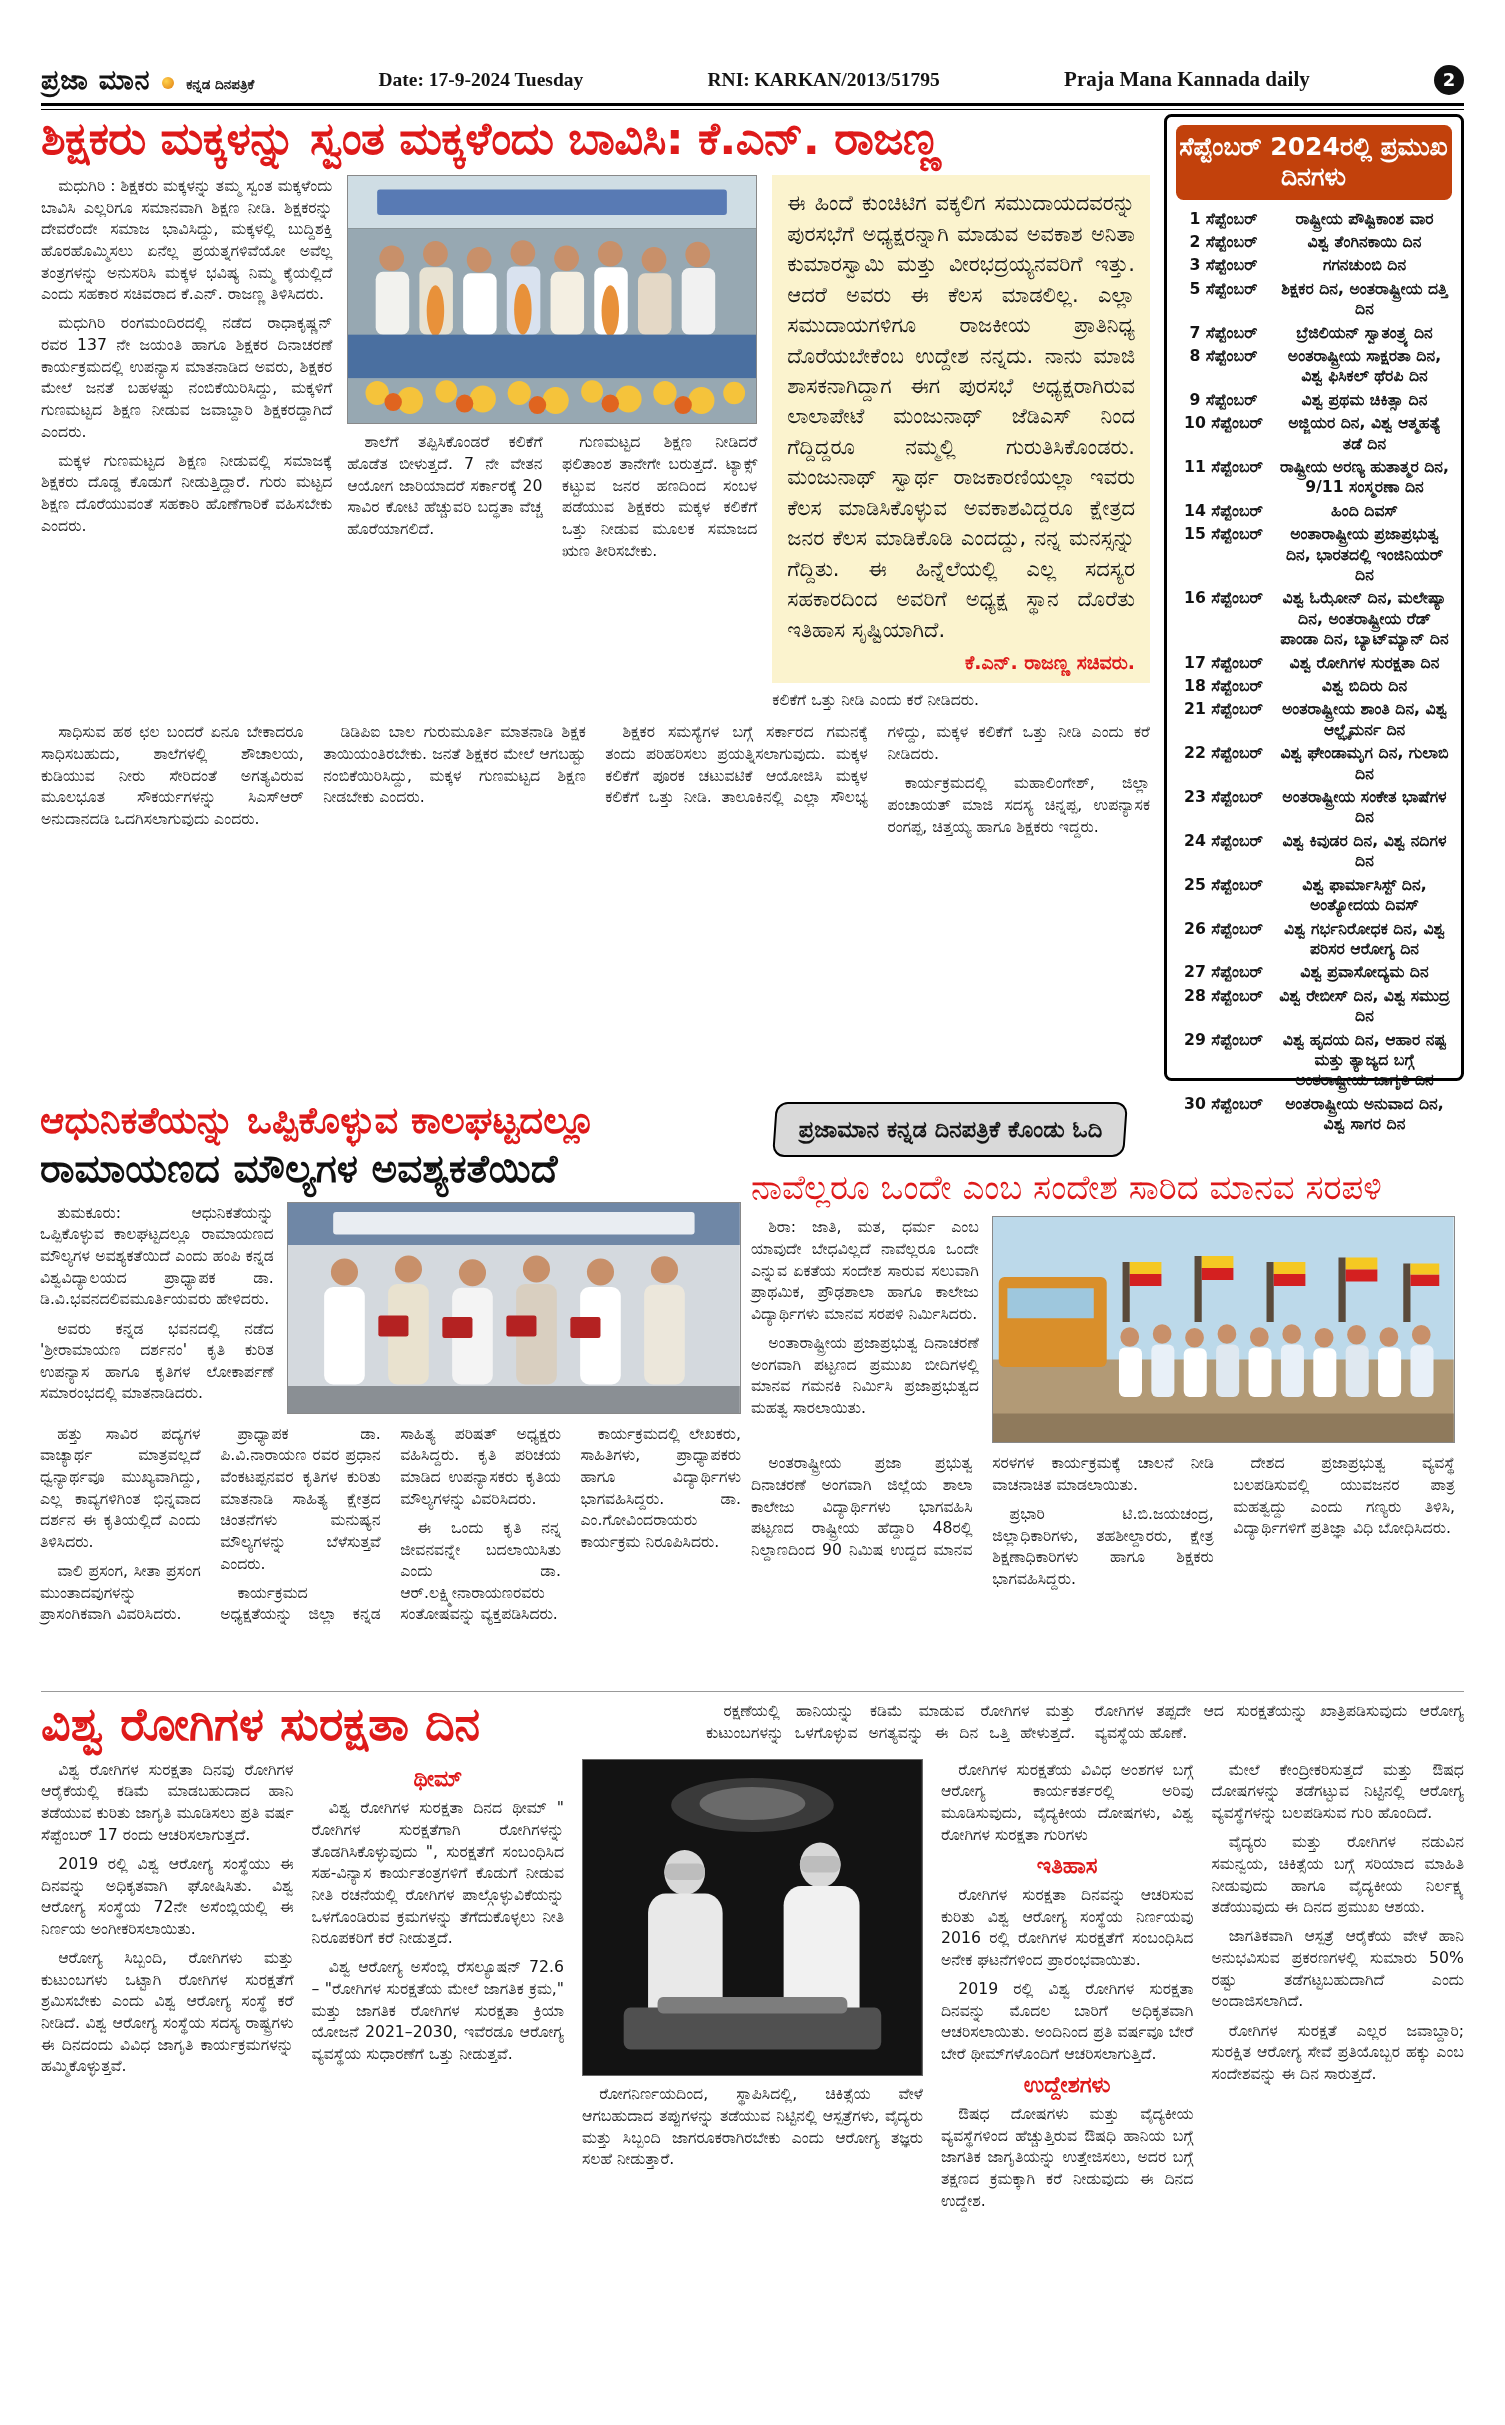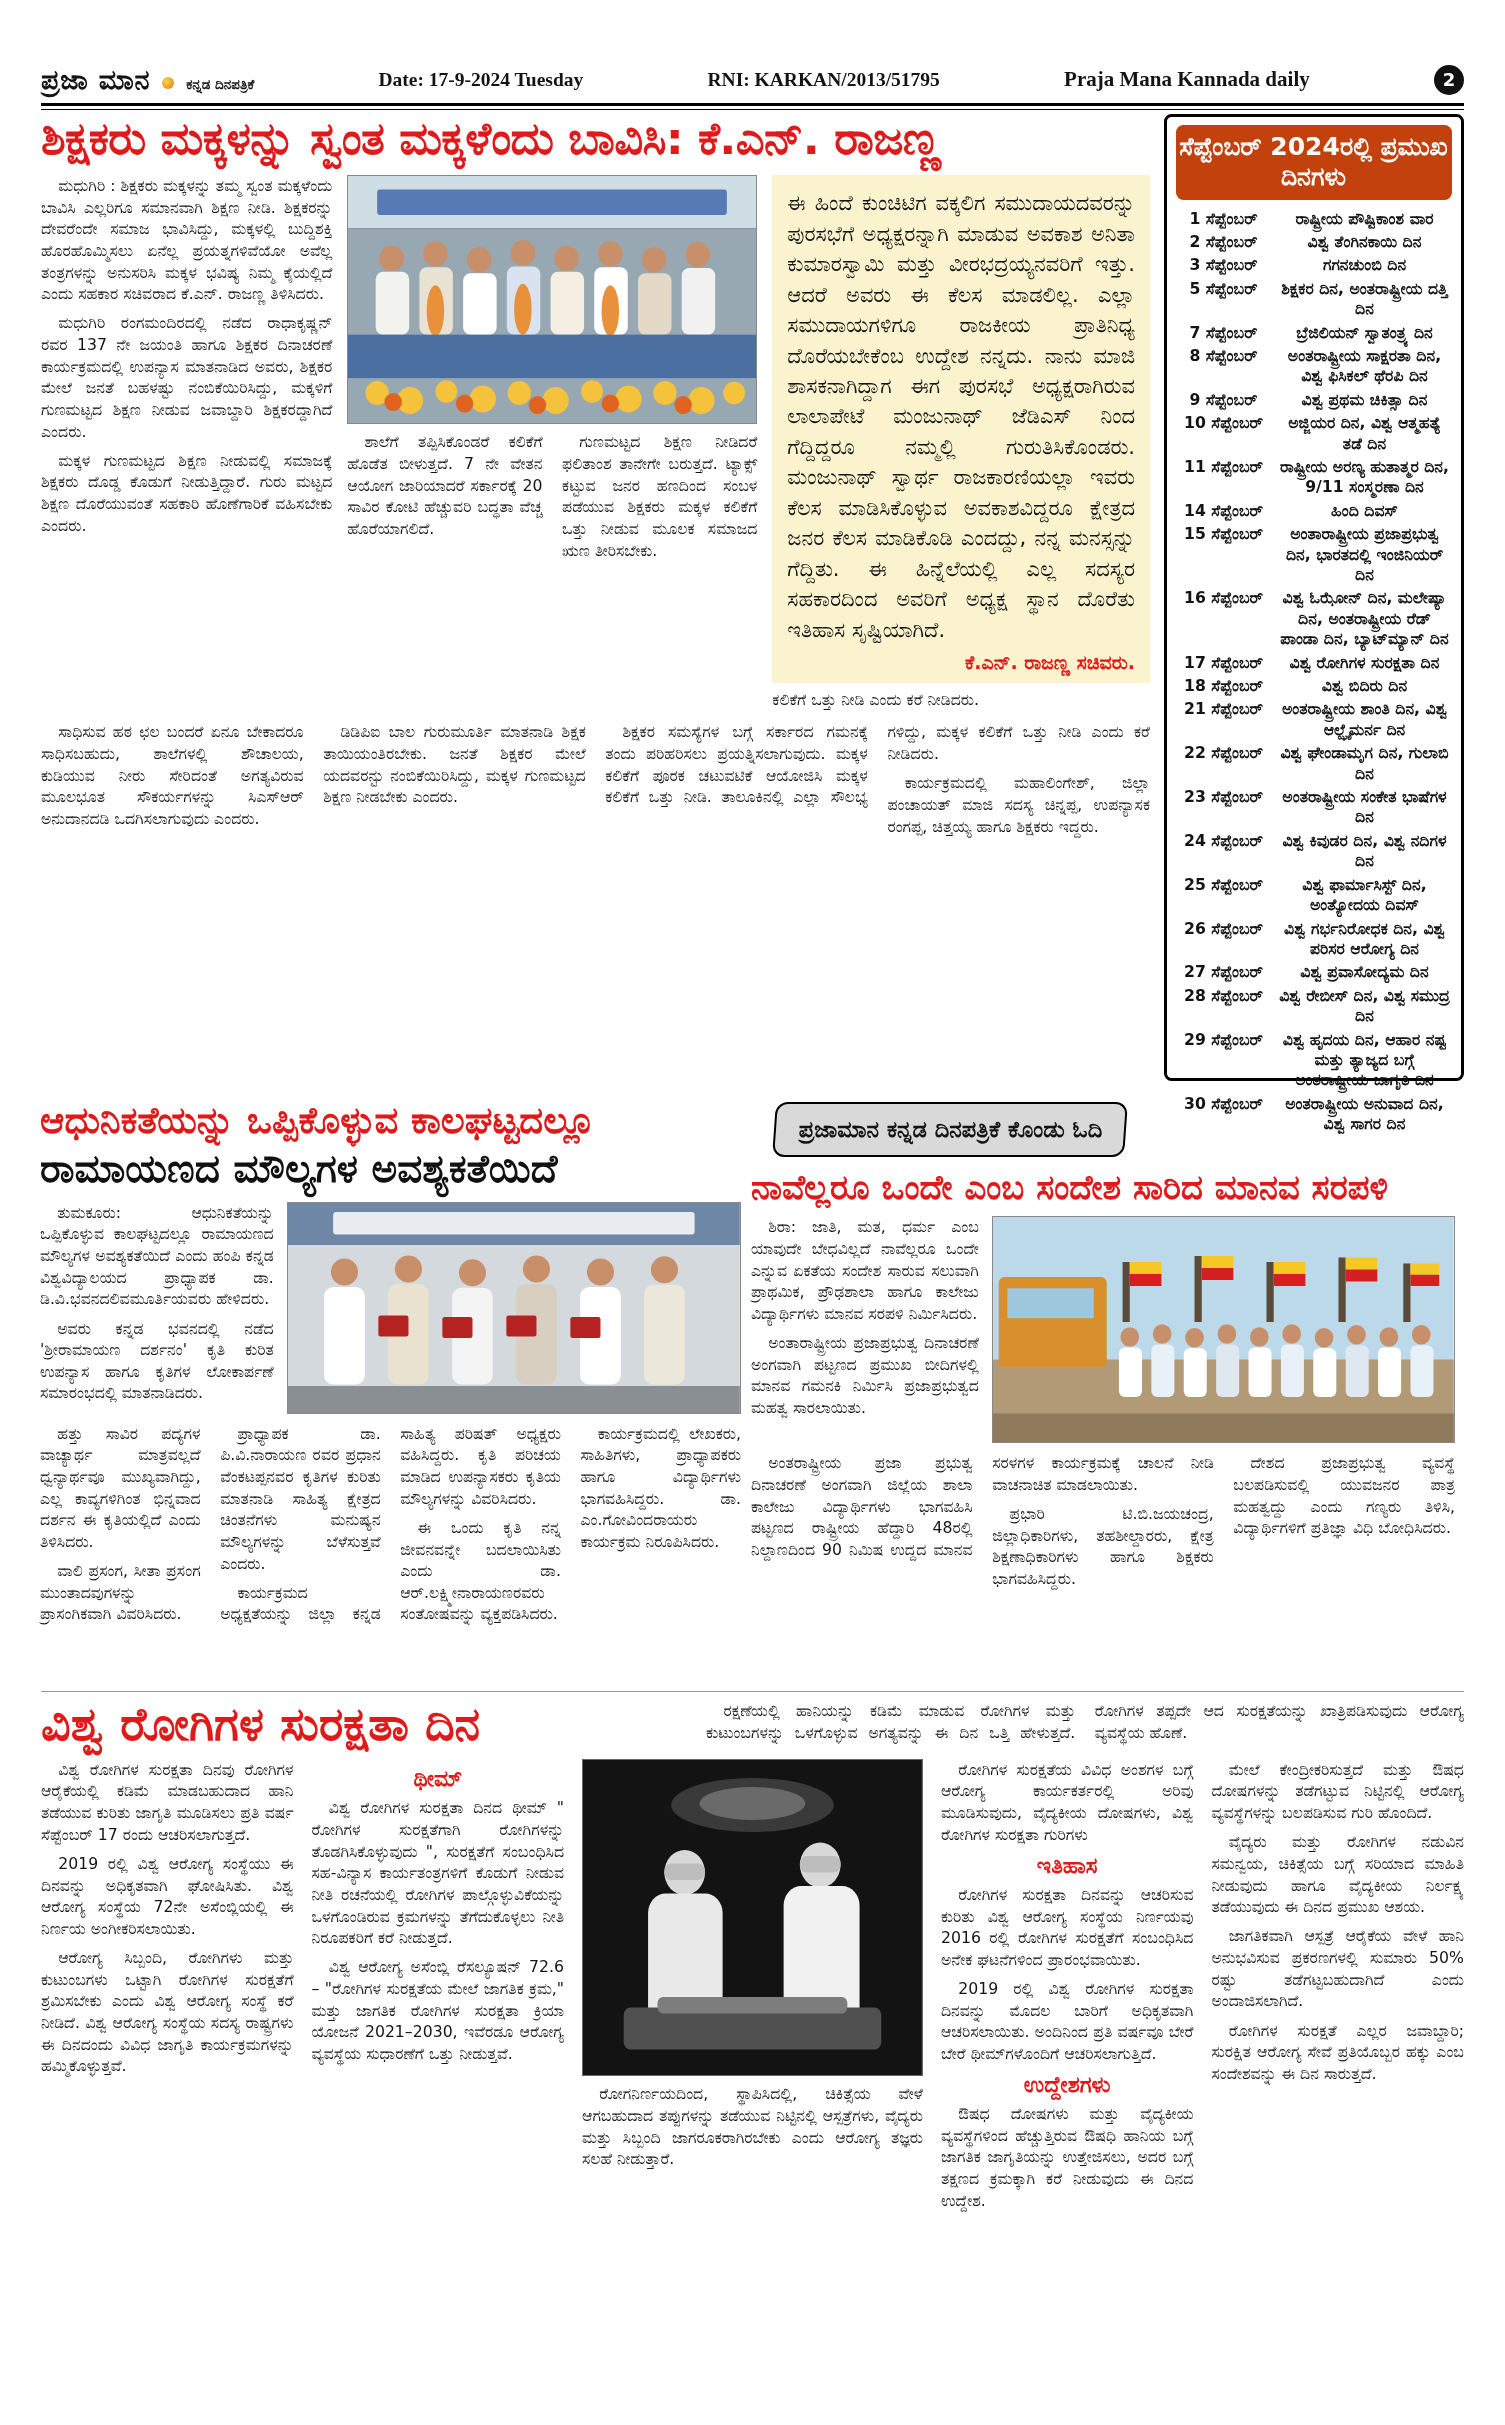--- a/index.html
+++ b/index.html
@@ -66,21 +66,21 @@
   .mid-left { width:701px; }
   .kicker-red { color:#de1a1a; font-size:37px; font-weight:bold; line-height:1.05; }
   .headline-black { color:#111; font-size:39px; font-weight:bold; line-height:1.1; margin:7.5px 0 10.5px; }
   .mid-row { display:flex; gap:13.5px; margin-bottom:9px; }
   .mid-left .mid-row .txt { width:34%; }
   .mid-left .mid-row .pic { width:66%; }
   .mid-right { width:704px; position:relative; }
   .promo-box { width:352px; background:#d9d9d9; border:2.2px solid #000; border-radius:12px;
     transform:skewX(-4deg); padding:12px 7.5px; margin:0 0 12px 22.5px; }
   .promo-box span { display:block; transform:skewX(4deg); font-size:22.5px; font-weight:bold; text-align:center; }
-  .headline-red-md { color:#de1a1a; font-size:34px; font-weight:bold; line-height:1.08; margin-bottom:10.5px; }
+  .headline-red-md { color:#de1a1a; font-size:34px; font-weight:normal; line-height:1.08; margin-bottom:10.5px; }
   .mid-right .mid-row .txt { width:33%; }
   .mid-right .mid-row .pic { width:67%; }
 
   
   .section-bottom { position:absolute; top:1700px; left:41px; width:1423px; height:697px; }
   .section-bottom::before { content:""; position:absolute; top:-9px; left:0; right:0; border-top:0.7px solid #999; }
   .bottom-head { display:flex; gap:19.5px; align-items:flex-start; margin-bottom:10.5px; }
   .headline-red-xl2 { color:#de1a1a; font-size:46px; font-weight:bold; white-space:nowrap; line-height:1.05; width:46%; }
   .bottom-head .bh-cols { width:54%; }
   .bottom-body { display:flex; gap:18px; }
@@ -184,21 +184,21 @@
           <div class="quote-box">
             <p>ಈ ಹಿಂದೆ ಕುಂಚಿಟಿಗ ವಕ್ಕಲಿಗ ಸಮುದಾಯದವರನ್ನು ಪುರಸಭೆಗೆ ಅಧ್ಯಕ್ಷರನ್ನಾಗಿ ಮಾಡುವ ಅವಕಾಶ ಅನಿತಾ ಕುಮಾರಸ್ವಾಮಿ ಮತ್ತು ವೀರಭದ್ರಯ್ಯನವರಿಗೆ ಇತ್ತು. ಆದರೆ ಅವರು ಈ ಕೆಲಸ ಮಾಡಲಿಲ್ಲ. ಎಲ್ಲಾ ಸಮುದಾಯಗಳಿಗೂ ರಾಜಕೀಯ ಪ್ರಾತಿನಿಧ್ಯ ದೊರೆಯಬೇಕೆಂಬ ಉದ್ದೇಶ ನನ್ನದು. ನಾನು ಮಾಜಿ ಶಾಸಕನಾಗಿದ್ದಾಗ ಈಗ ಪುರಸಭೆ ಅಧ್ಯಕ್ಷರಾಗಿರುವ ಲಾಲಾಪೇಟೆ ಮಂಜುನಾಥ್ ಜೆಡಿಎಸ್ ನಿಂದ ಗೆದ್ದಿದ್ದರೂ ನಮ್ಮಲ್ಲಿ ಗುರುತಿಸಿಕೊಂಡರು. ಮಂಜುನಾಥ್ ಸ್ವಾರ್ಥ ರಾಜಕಾರಣಿಯಲ್ಲಾ ಇವರು ಕೆಲಸ ಮಾಡಿಸಿಕೊಳ್ಳುವ ಅವಕಾಶವಿದ್ದರೂ ಕ್ಷೇತ್ರದ ಜನರ ಕೆಲಸ ಮಾಡಿಕೊಡಿ ಎಂದದ್ದು, ನನ್ನ ಮನಸ್ಸನ್ನು ಗೆದ್ದಿತು. ಈ ಹಿನ್ನೆಲೆಯಲ್ಲಿ ಎಲ್ಲ ಸದಸ್ಯರ ಸಹಕಾರದಿಂದ ಅವರಿಗೆ ಅಧ್ಯಕ್ಷ ಸ್ಥಾನ ದೊರೆತು ಇತಿಹಾಸ ಸೃಷ್ಟಿಯಾಗಿದೆ.</p>
             <span class="quote-attr">ಕೆ.ಎನ್. ರಾಜಣ್ಣ ಸಚಿವರು.</span>
           </div>
           <p class="after-quote">ಕಲಿಕೆಗೆ ಒತ್ತು ನೀಡಿ ಎಂದು ಕರೆ ನೀಡಿದರು.</p>
         </div>
       </div>
       <div class="top-bottom-cols body-text cols-4">
 
       <p>ಸಾಧಿಸುವ ಹಠ ಛಲ ಬಂದರೆ ಏನೂ ಬೇಕಾದರೂ ಸಾಧಿಸಬಹುದು, ಶಾಲೆಗಳಲ್ಲಿ ಶೌಚಾಲಯ, ಕುಡಿಯುವ ನೀರು ಸೇರಿದಂತೆ ಅಗತ್ಯವಿರುವ ಮೂಲಭೂತ ಸೌಕರ್ಯಗಳನ್ನು ಸಿಎಸ್‌ಆರ್ ಅನುದಾನದಡಿ ಒದಗಿಸಲಾಗುವುದು ಎಂದರು.</p>
-          <p>ಡಿಡಿಪಿಐ ಬಾಲ ಗುರುಮೂರ್ತಿ ಮಾತನಾಡಿ ಶಿಕ್ಷಕ ತಾಯಿಯಂತಿರಬೇಕು. ಜನತೆ ಶಿಕ್ಷಕರ ಮೇಲೆ ಯದವರನ್ಟು ನಂಬಿಕೆಯಿರಿಸಿದ್ದು, ಮಕ್ಕಳ ಗುಣಮಟ್ಟದ ಶಿಕ್ಷಣ ನೀಡಬೇಕು ಎಂದರು.</p>
+          <p>ಡಿಡಿಪಿಐ ಬಾಲ ಗುರುಮೂರ್ತಿ ಮಾತನಾಡಿ ಶಿಕ್ಷಕ ತಾಯಿಯಂತಿರಬೇಕು. ಜನತೆ ಶಿಕ್ಷಕರ ಮೇಲೆ ಆಗಬಹ್ಟು ನಂಬಿಕೆಯಿರಿಸಿದ್ದು, ಮಕ್ಕಳ ಗುಣಮಟ್ಟದ ಶಿಕ್ಷಣ ನೀಡಬೇಕು ಎಂದರು.</p>
           <p>ಶಿಕ್ಷಕರ ಸಮಸ್ಯೆಗಳ ಬಗ್ಗೆ ಸರ್ಕಾರದ ಗಮನಕ್ಕೆ ತಂದು ಪರಿಹರಿಸಲು ಪ್ರಯತ್ನಿಸಲಾಗುವುದು. ಮಕ್ಕಳ ಕಲಿಕೆಗೆ ಪೂರಕ ಚಟುವಟಿಕೆ ಆಯೋಜಿಸಿ ಮಕ್ಕಳ ಕಲಿಕೆಗೆ ಒತ್ತು ನೀಡಿ. ತಾಲೂಕಿನಲ್ಲಿ ಎಲ್ಲಾ ಸೌಲಭ್ಯ ಗಳಿದ್ದು, ಮಕ್ಕಳ ಕಲಿಕೆಗೆ ಒತ್ತು ನೀಡಿ ಎಂದು ಕರೆ ನೀಡಿದರು.</p>
           <p>ಕಾರ್ಯಕ್ರಮದಲ್ಲಿ ಮಹಾಲಿಂಗೇಶ್, ಜಿಲ್ಲಾ ಪಂಚಾಯತ್ ಮಾಜಿ ಸದಸ್ಯ ಚಿನ್ನಪ್ಪ, ಉಪನ್ಯಾಸಕ ರಂಗಪ್ಪ, ಚಿತ್ತಯ್ಯ ಹಾಗೂ ಶಿಕ್ಷಕರು ಇದ್ದರು.</p>
         </div>
     </div>
 
     <div class="sidebar-days">
       <div class="sidebar-title">ಸೆಪ್ಟೆಂಬರ್ 2024ರಲ್ಲಿ ಪ್ರಮುಖ ದಿನಗಳು</div>
       <div>
 
           <div class="day-row">

